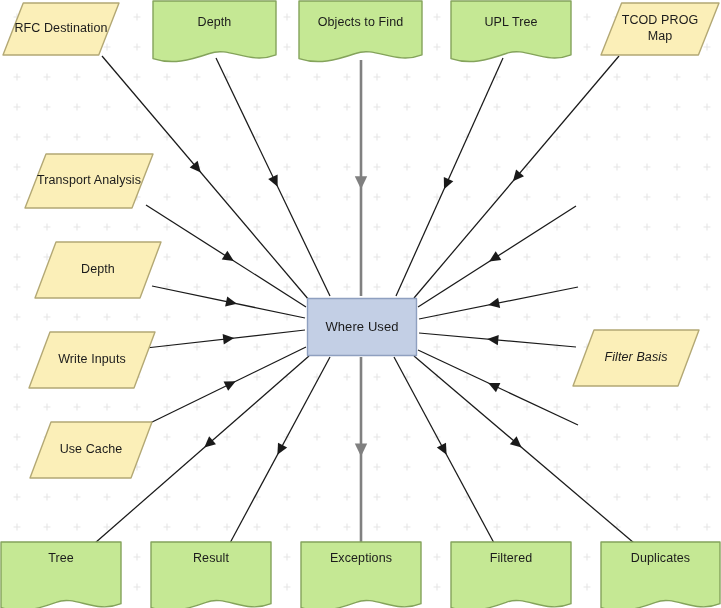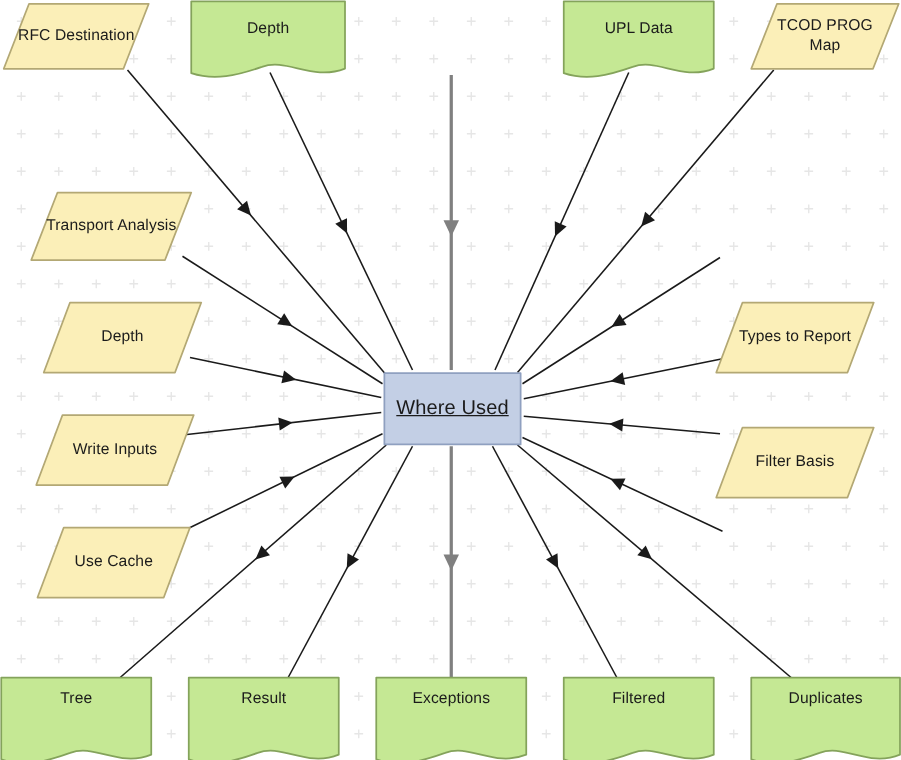--- a/index.html
+++ b/index.html
@@ -54,22 +54,21 @@
     text-align: center;
     font-size: 12.5px;
     color: #1b1b1b;
     line-height: 1.25;
     padding: 0 10px;
     box-sizing: border-box;
     white-space: pre-line;
     letter-spacing: 0.1px;
   }
   .node-center .node-label {
-    font-size: 16px;
-    text-decoration: underline;
+    font-size: 13px;
   }
   .doc-node .node-label {
     
     align-items: center;
     padding-bottom: 16px;
   }
   .doc-node.doc-bottom .node-label {
     padding-bottom: 34px;
   }
 </style>
@@ -163,25 +162,31 @@
           <path d="M21.24,1 L117,1 L96.76,53 L1,53 Z" fill="#fbefb8" stroke="#b3a874" stroke-width="1.4" stroke-linejoin="round"></path>
         </svg>
         <div class="node-label">RFC Destination</div>
       </div>
       <div class="node doc-node" style="left: 152px; top: 0px; width: 125px; height: 62px;">
         <svg class="node-svg" width="125" height="62" viewBox="0 0 125 62">
           <path d="M1,1 L124,1 L124,54.862 C97.5,65.092 77.5,45.996 57.5,53.498 C37.5,60.318 20,64.8192 1,58.5448 Z" fill="#c5e894" stroke="#84a35b" stroke-width="1.4" stroke-linejoin="round"></path>
         </svg>
         <div class="node-label">Depth</div>
       </div>
+      <div class="node doc-node" style="left: 298px; top: 0px; width: 125px; height: 62px;">
+        <svg class="node-svg" width="125" height="62" viewBox="0 0 125 62">
+          <path d="M1,1 L124,1 L124,54.862 C97.5,65.092 77.5,45.996 57.5,53.498 C37.5,60.318 20,64.8192 1,58.5448 Z" fill="#c5e894" stroke="#84a35b" stroke-width="1.4" stroke-linejoin="round"></path>
+        </svg>
+        <div class="node-label">Objects to Find</div>
+      </div>
       <div class="node doc-node" style="left: 450px; top: 0px; width: 122px; height: 62px;">
         <svg class="node-svg" width="122" height="62" viewBox="0 0 122 62">
           <path d="M1,1 L121,1 L121,54.862 C95.16,65.092 75.64,45.996 56.120000000000005,53.498 C36.6,60.318 19.52,64.8192 1,58.5448 Z" fill="#c5e894" stroke="#84a35b" stroke-width="1.4" stroke-linejoin="round"></path>
         </svg>
-        <div class="node-label">UPL Data</div>
+        <div class="node-label">UPL Tree</div>
       </div>
       <div class="node" style="left: 600px; top: 2px; width: 120px; height: 54px;">
         <svg class="node-svg" width="120" height="54" viewBox="0 0 120 54">
           <path d="M21.599999999999998,1 L119,1 L98.4,53 L1,53 Z" fill="#fbefb8" stroke="#b3a874" stroke-width="1.4" stroke-linejoin="round"></path>
         </svg>
         <div class="node-label">TCOD PROG Map</div>
       </div>
       <div class="node" style="left: 24px; top: 153px; width: 130px; height: 56px;">
         <svg class="node-svg" width="130" height="56" viewBox="0 0 130 56">
           <path d="M22,1 L129,1 L108,55 L1,55 Z" fill="#fbefb8" stroke="#b3a874" stroke-width="1.4" stroke-linejoin="round"></path>
@@ -199,27 +204,21 @@
           <path d="M22,1 L127,1 L106,57 L1,57 Z" fill="#fbefb8" stroke="#b3a874" stroke-width="1.4" stroke-linejoin="round"></path>
         </svg>
         <div class="node-label">Write Inputs</div>
       </div>
       <div class="node" style="left: 29px; top: 421px; width: 124px; height: 58px; text-decoration: underline;">
         <svg class="node-svg" width="124" height="58" viewBox="0 0 124 58">
           <path d="M22,1 L123,1 L102,57 L1,57 Z" fill="#fbefb8" stroke="#b3a874" stroke-width="1.4" stroke-linejoin="round"></path>
         </svg>
         <div class="node-label">Use Cache</div>
       </div>
-      <div class="node" style="left: 572px; top: 241px; width: 128px; height: 58px;">
-        <svg class="node-svg" width="128" height="58" viewBox="0 0 128 58">
-          <path d="M22,1 L127,1 L106,57 L1,57 Z" fill="#fbefb8" stroke="#b3a874" stroke-width="1.4" stroke-linejoin="round"></path>
-        </svg>
-        <div class="node-label">Types to Report</div>
-      </div>
-      <div class="node" style="left: 572px; top: 341px; width: 128px; height: 58px;">
+      <div class="node" style="left: 572px; top: 329px; width: 128px; height: 58px; font-style: italic;">
         <svg class="node-svg" width="128" height="58" viewBox="0 0 128 58">
           <path d="M22,1 L127,1 L106,57 L1,57 Z" fill="#fbefb8" stroke="#b3a874" stroke-width="1.4" stroke-linejoin="round"></path>
         </svg>
         <div class="node-label">Filter Basis</div>
       </div>
       <div class="node doc-node doc-bottom" style="left: 0px; top: 541px; width: 122px; height: 70px;">
         <svg class="node-svg" width="122" height="70" viewBox="0 0 122 70">
           <path d="M1,1 L121,1 L121,62.7 C95.16,73.2 75.64,53.6 56.120000000000005,61.3 C36.6,68.3 19.52,72.92 1,66.48 Z" fill="#c5e894" stroke="#84a35b" stroke-width="1.4" stroke-linejoin="round"></path>
         </svg>
         <div class="node-label">Tree</div>

